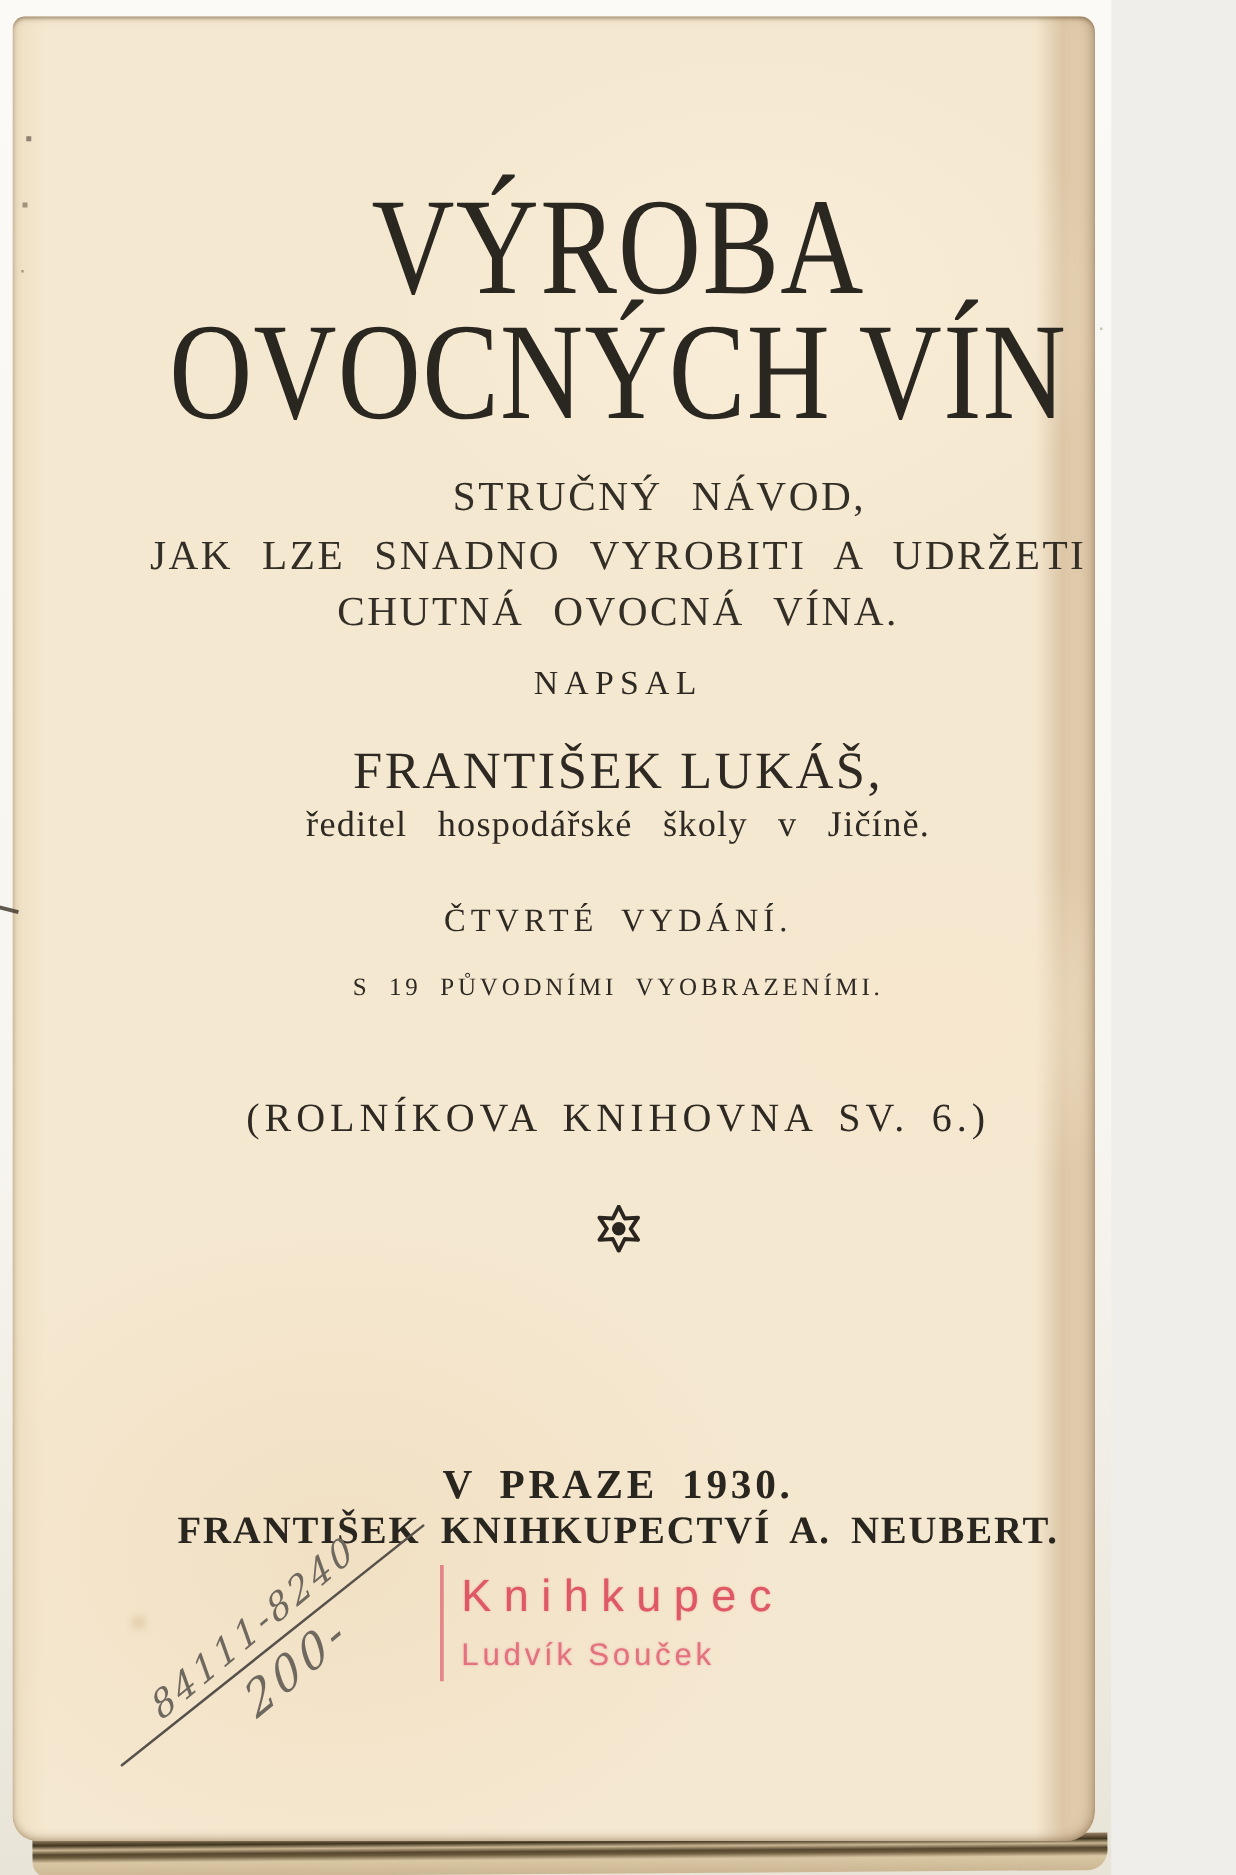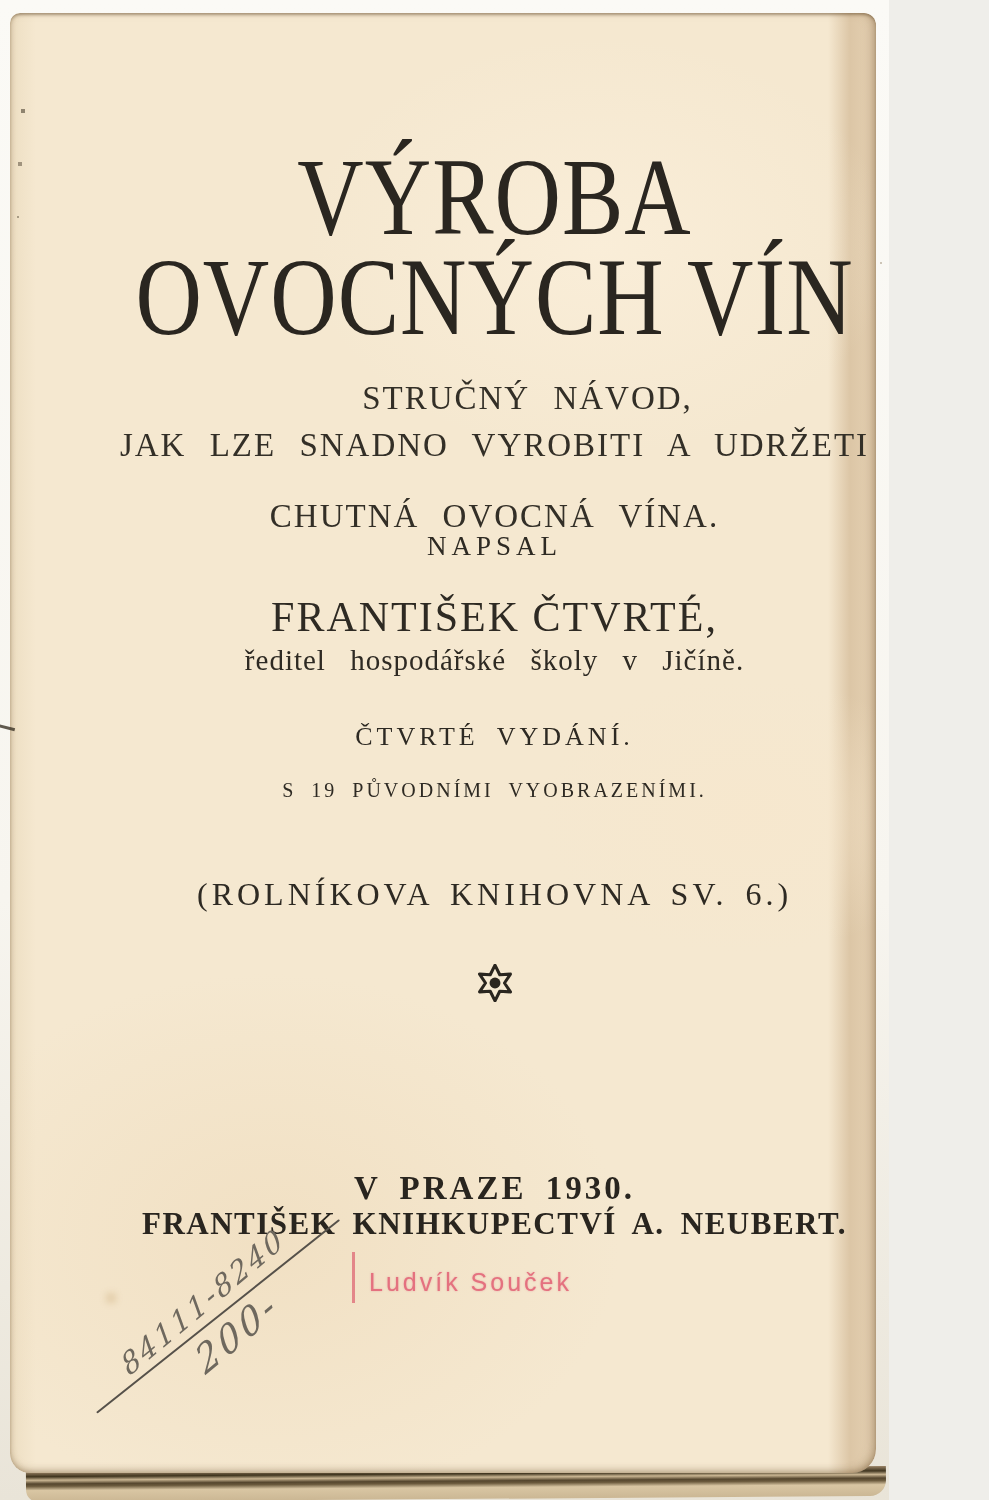--- a/index.html
+++ b/index.html
@@ -49,21 +49,21 @@
   .line{
     position:absolute;left:0;width:989px;text-align:center;
     color:#2e2a23;white-space:nowrap;line-height:1;z-index:2;
   }
   .title{font-size:92px;letter-spacing:1px;transform:scaleY(1.2);transform-origin:center top;color:#2a2620;}
   .t1{top:142px;}
   .t2{top:242px;}
   .sub{font-size:33px;letter-spacing:2px;word-spacing:13px;color:#332f27;}
   .s1{top:382px;padding-left:33px;}
   .s2{top:429px;}
-  .s3{top:500px;}
+  .s3{top:474px;}
   .napsal{top:533px;font-size:27px;letter-spacing:5px;}
   .author{top:596px;font-size:42px;letter-spacing:2px;}
   .role{top:646px;font-size:29px;letter-spacing:1px;word-spacing:16px;}
   .edition{top:724px;font-size:26px;letter-spacing:4px;word-spacing:8px;}
   .illus{top:765px;font-size:20px;letter-spacing:3px;word-spacing:7px;margin-top:15px;}
   .series{top:878px;font-size:32px;letter-spacing:4px;word-spacing:6px;}
   .ornament{top:964px;}
   .place{top:1172px;font-size:33px;font-weight:bold;letter-spacing:3px;word-spacing:8px;color:#29251f;}
   .publisher{top:1208px;font-size:31px;font-weight:bold;letter-spacing:1.5px;word-spacing:7px;color:#29251f;}
 
@@ -102,38 +102,39 @@
   <div class="edge-tick"></div>
 
   <div class="line title t1">VÝROBA</div>
   <div class="line title t2">OVOCNÝCH VÍN</div>
 
   <div class="line sub s1">STRUČNÝ NÁVOD,</div>
   <div class="line sub s2">JAK LZE SNADNO VYROBITI A UDRŽETI</div>
   <div class="line sub s3">CHUTNÁ OVOCNÁ VÍNA.</div>
 
   <div class="line napsal">NAPSAL</div>
-  <div class="line author">FRANTIŠEK ČTVRTÉ,</div>
+  <div class="line author">FRANTIŠEK LUKÁŠ,</div>
   <div class="line role">ředitel hospodářské školy v Jičíně.</div>
 
   <div class="line edition">ČTVRTÉ VYDÁNÍ.</div>
   <div class="line illus">S 19 PŮVODNÍMI VYOBRAZENÍMI.</div>
   <div class="line series">(ROLNÍKOVA KNIHOVNA SV. 6.)</div>
 
   <div class="line ornament">
     <svg width="36" height="38" viewBox="0 0 30 32" style="vertical-align:top">
       <path d="M15,1 L19,9.1 L28,8.5 L23,16 L28,23.5 L19,22.9 L15,31 L11,22.9 L2,23.5 L7,16 L2,8.5 L11,9.1 Z" fill="#f6ead2" stroke="#2a261f" stroke-width="2.6" stroke-linejoin="round"></path>
       <circle cx="15" cy="16" r="4.6" fill="#2a261f"></circle>
     </svg>
   </div>
 
   <div class="line place">V PRAZE 1930.</div>
   <div class="line publisher">FRANTIŠEK KNIHKUPECTVÍ A. NEUBERT.</div>
 
   <div class="stamp">
+    <div class="l1">Knihkupec</div>
     <div class="l2">Ludvík Souček</div>
   </div>
 
   <div class="hw">
     <div class="hw1">84111-8240</div>
     <div class="hw-rule"></div>
     <div class="hw2">200-</div>
   </div>
 
 </div>

